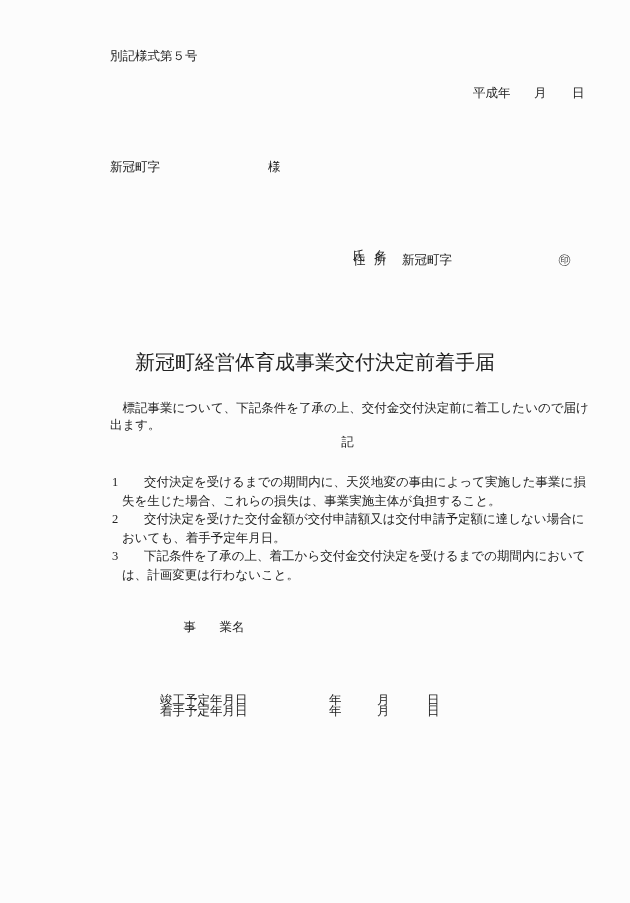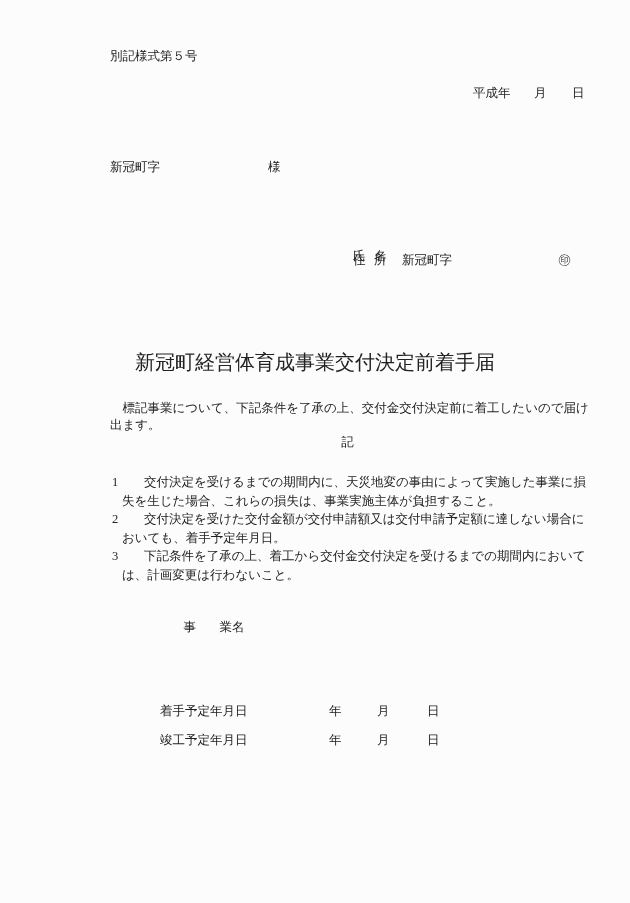--- a/index.html
+++ b/index.html
@@ -44,21 +44,21 @@
     .item-num {
       position: absolute;
       left: 2px;
       top: 0;
     }
     .item-text { display: block; text-indent: 22px; margin-left: 0; }
     .field { left: 160px; }
     .field span { display: inline-block; }
     .f-proj { top: 621px; text-align: right; }
     .f-start { top: 657px; margin-top: 48px; }
-    .f-end { top: 734px; }
+    .f-end { top: 694px; }
     .proj-char { width: 36px; }
     .f-label { width: 169px; }
     .f-y { width: 48px; }
     .f-m { width: 50px; }
   </style>
 </head>
 <body>
 
 <div class="abs form-no">別記様式第５号</div>
 

